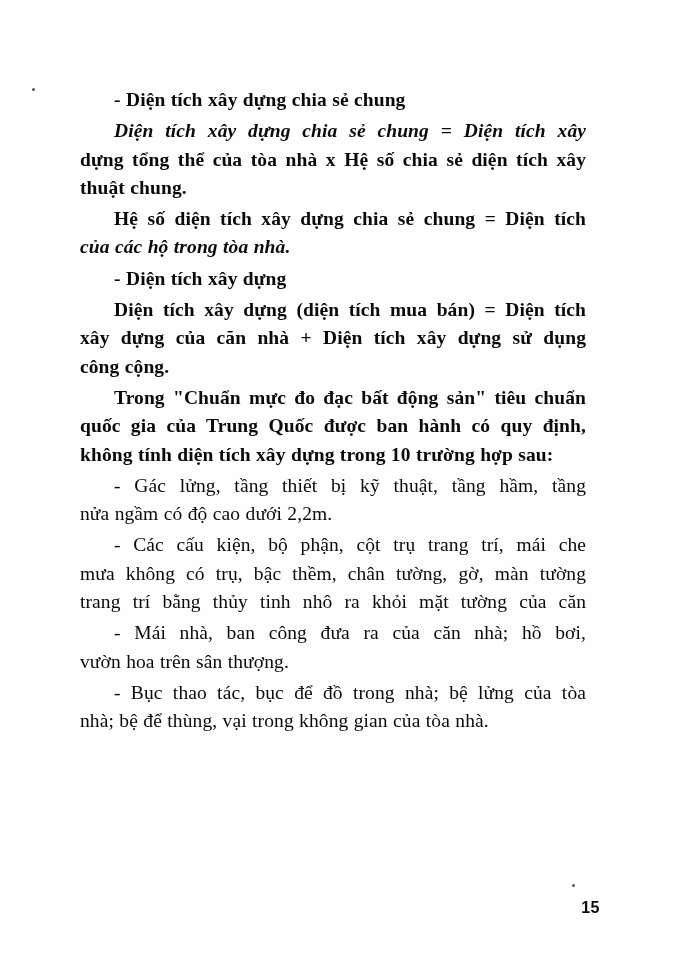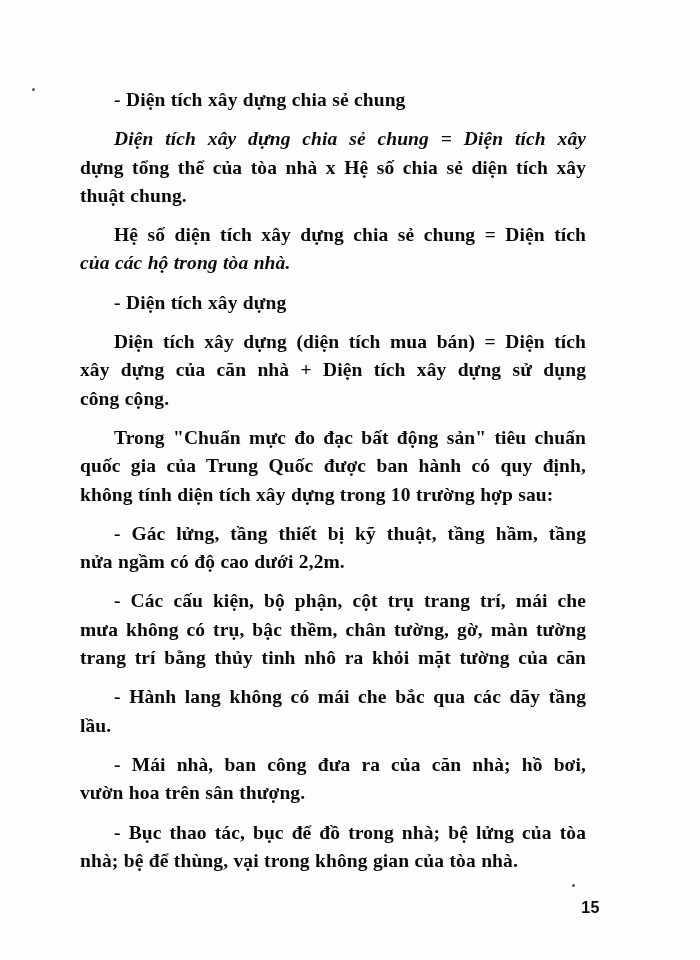--- a/index.html
+++ b/index.html
@@ -46,24 +46,24 @@
   .para {
     margin: 0 0 0 0;
     font-size: 19.5px;
     line-height: 28.3px;
     text-align: justify;
     text-justify: inter-word;
     letter-spacing: .1px;
     word-spacing: .4px;
     font-weight: bold;
   }
-  .para + .para { margin-top: 11px; }
+  .para + .para { margin-top: 3px; }
 
   .para.indent { text-indent: 34px; }
-  .para.bold   { font-weight: 700; }
+  .para.bold   { font-weight: 400; }
 
   
   .para .up { font-style: normal; }
   .para .it { font-style: italic; }
 
   
   .lines { display: block; }
   .lines .ln {
     display: block;
     text-align: justify;
@@ -138,26 +138,20 @@
     </p>
 
     <p class="para indent bold">
       <span class="lines">
         <span class="ln first">- Các cấu kiện, bộ phận, cột trụ trang trí, mái che</span>
         <span class="ln">mưa không có trụ, bậc thềm, chân tường, gờ, màn tường</span>
         <span class="ln">trang trí bằng thủy tinh nhô ra khỏi mặt tường của căn</span>
       </span>
     </p>
 
-    <p class="para indent bold">
-      <span class="lines">
-        <span class="ln first">- Hành lang không có mái che bắc qua các dãy tầng</span>
-        <span class="ln tail">lầu.</span>
-      </span>
-    </p>
 
     <p class="para indent bold">
       <span class="lines">
         <span class="ln first">- Mái nhà, ban công đưa ra của căn nhà; hồ bơi,</span>
         <span class="ln tail">vườn hoa trên sân thượng.</span>
       </span>
     </p>
 
     <p class="para indent bold">
       <span class="lines">

